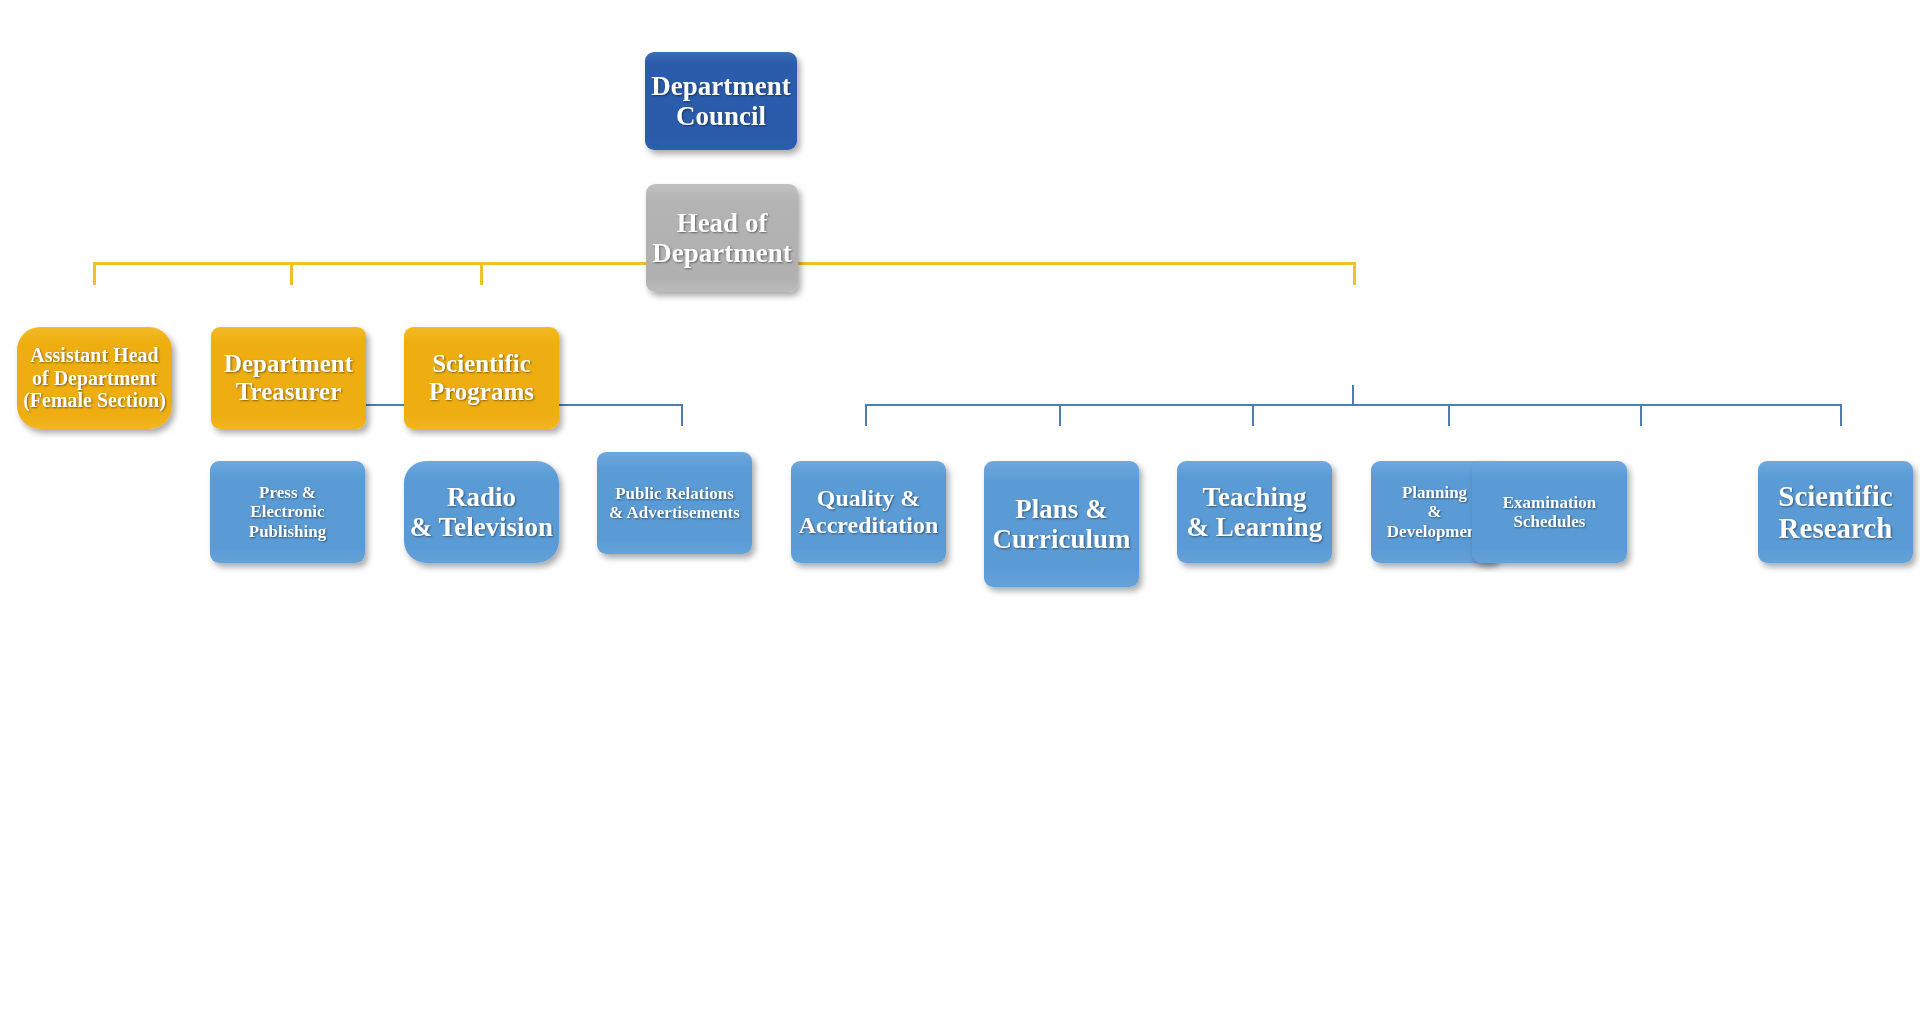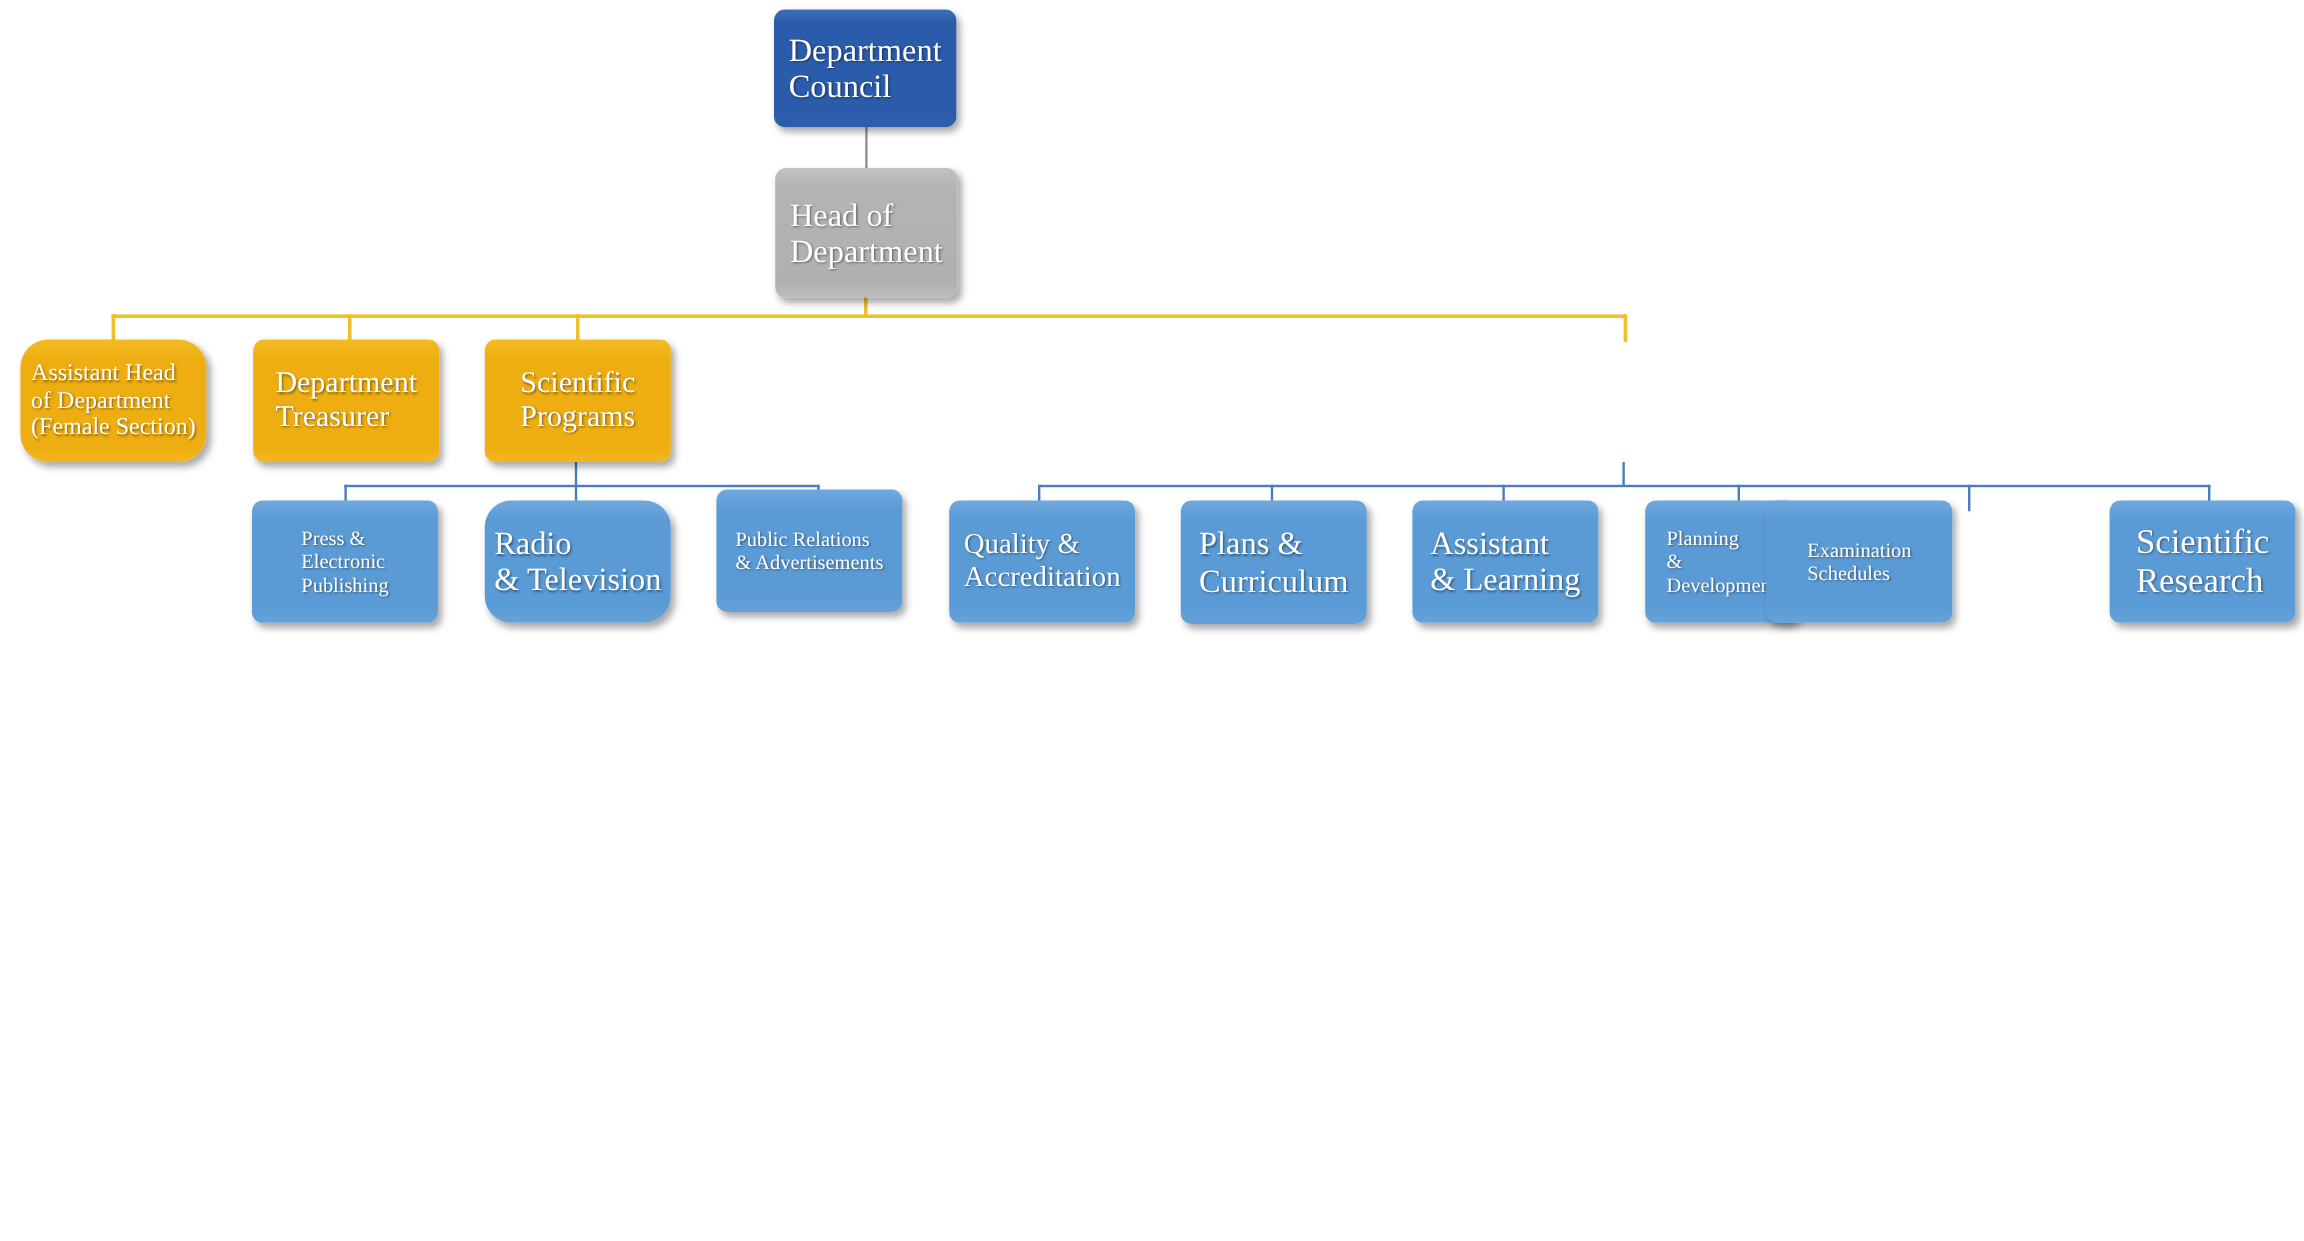--- a/index.html
+++ b/index.html
@@ -32,29 +32,30 @@
   .line-yellow { background: #f0c02a; }
   .line-blue   { background: #4a7ebb; }
 
   
   .node {
     position: absolute;
     box-sizing: border-box;
     display: flex;
     align-items: center;
     justify-content: center;
-    text-align: left;
+    text-align: center;
     color: #ffffff;
-    font-weight: normal;
+    font-weight: bold;
     border-radius: 9px;
     line-height: 1.12;
     white-space: nowrap;
     text-shadow: 1px 1px 2px rgba(0,0,0,0.45);
     box-shadow: 3px 4px 6px rgba(0,0,0,0.34);
     padding: 0 4px;
+    margin-top: 44px;
   }
   .node span { display: block; }
 
   
   .node-council {
     background: linear-gradient(180deg, #3d6db5 0%, #2a5cab 12%, #2a5cab 88%, #2d5fae 100%);
     font-size: 27px;
   }
   
   .node-head {
@@ -169,30 +170,30 @@
     </div>
   </div>
 
   <div class="node node-lblue" style="left:791px; top:417px; width:155px; height:102px;">
     <div>
       <span>Quality &amp;</span>
       <span>Accreditation</span>
     </div>
   </div>
 
-  <div class="node node-lblue lg overflow-text" style="left:984px; top:417px; width:155px; height:103px;">
+  <div class="node node-lblue lg overflow-text" style="left:984px; top:417px; width:155px; height:126px;">
     <div>
       <span>Plans &amp;</span>
       <span>Curriculum</span>
     </div>
   </div>
 
   <div class="node node-lblue lg overflow-text" style="left:1177px; top:417px; width:155px; height:102px;">
     <div>
-      <span>Assistant</span>
+      <span>Teaching</span>
       <span>&amp; Learning</span>
     </div>
   </div>
 
   <div class="node node-lblue sm overflow-text" style="left:1371px; top:417px; width:127px; height:102px;">
     <div>
       <span>Planning</span>
       <span>&amp;</span>
       <span>Development</span>
     </div>

